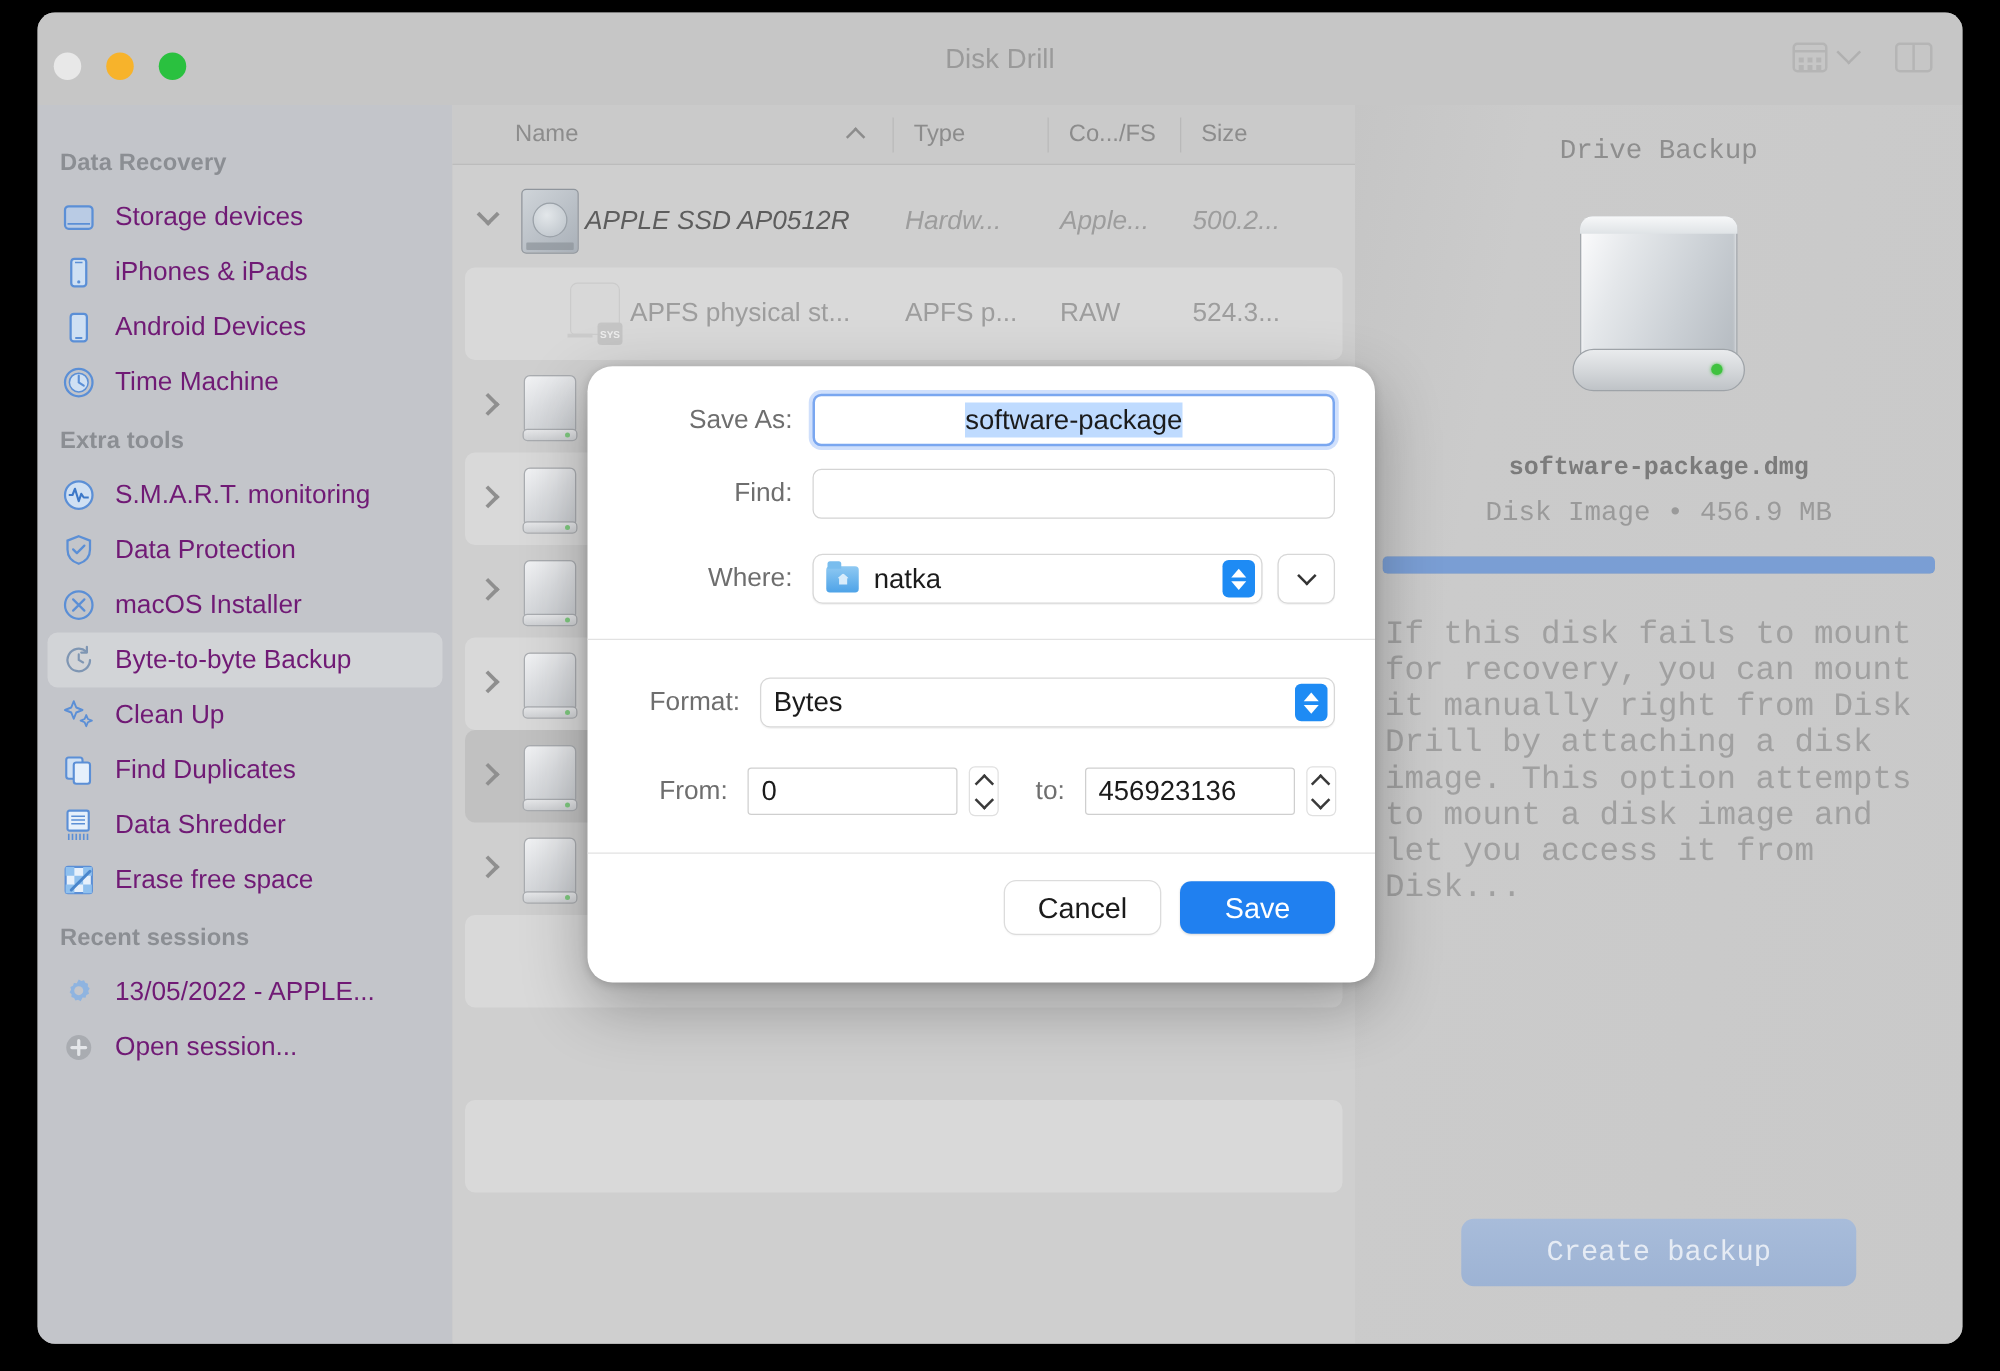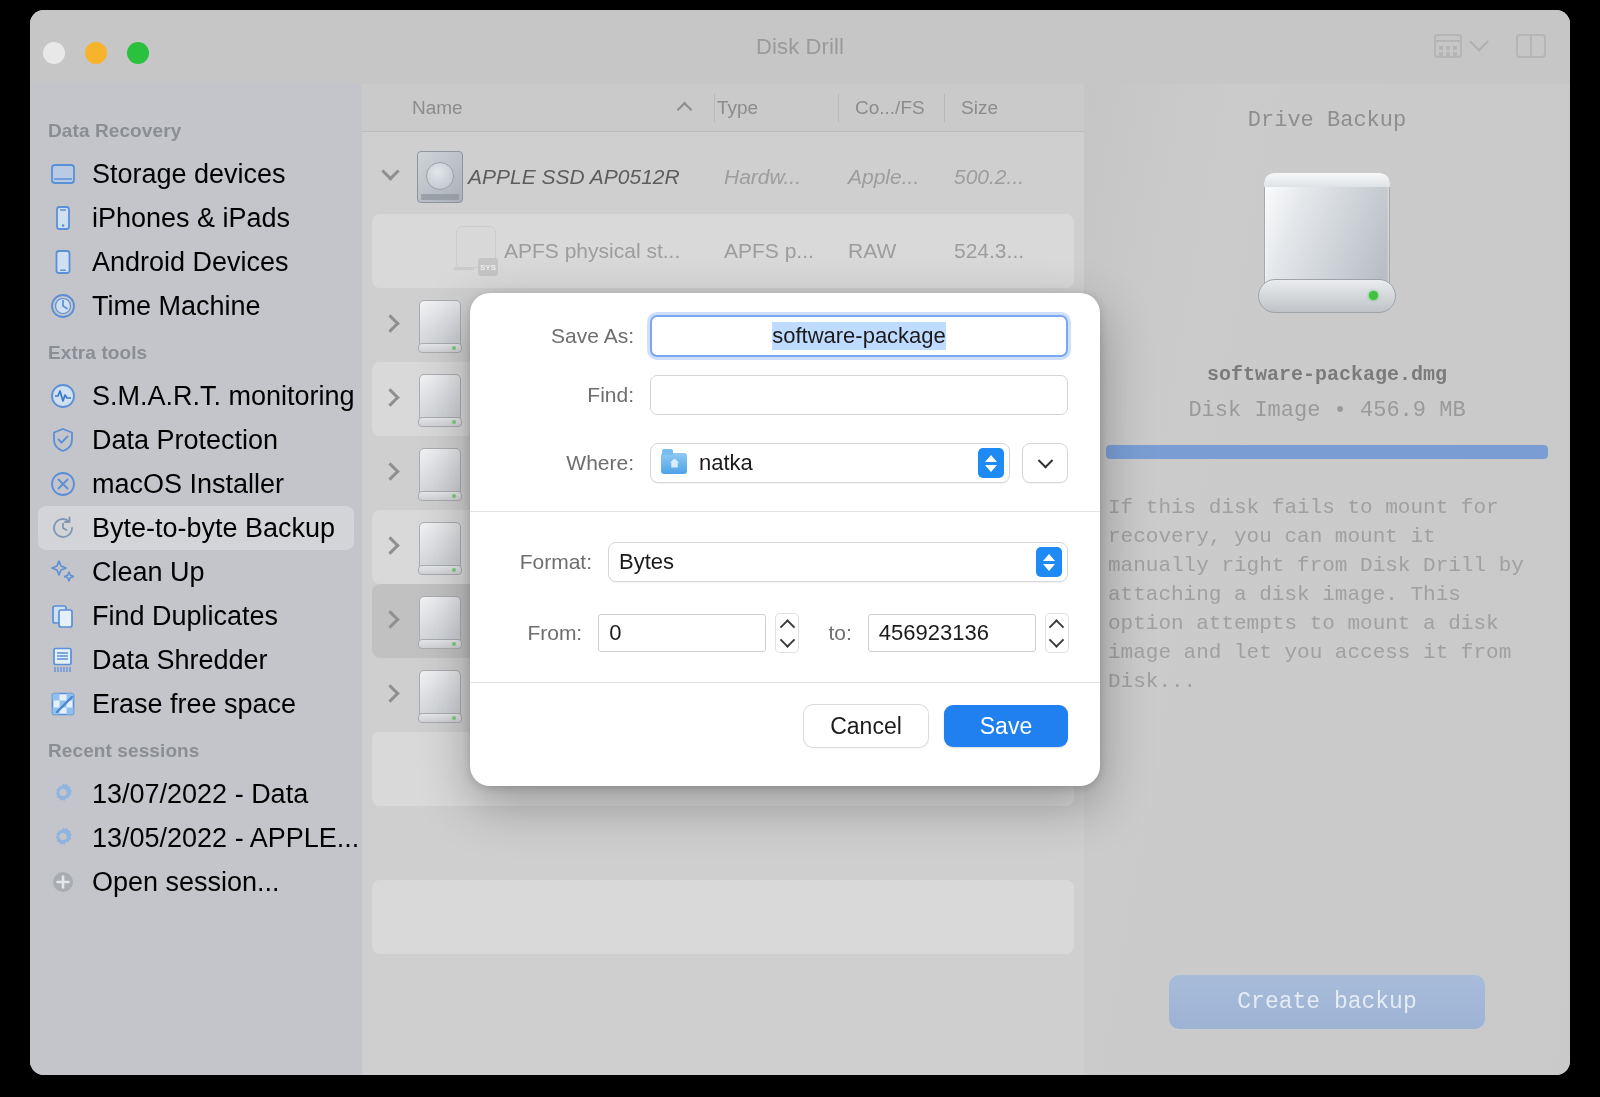--- a/index.html
+++ b/index.html
@@ -81,39 +81,39 @@
   .sb-head {
     font-size: 19px; color: #8b8e93; font-weight: bold;
     padding: 14px 0 10px 18px; letter-spacing: .1px;
   }
   .sb-item {
     display: flex; align-items: center; gap: 14px;
     height: 44px; margin: 0 8px; padding-left: 10px;
     border-radius: 8px;
   }
   .sb-item.selected { background: rgba(255,255,255,.26); }
-  .sb-label { font-size: 27px; color: #000000; white-space: nowrap; }
+  .sb-label { font-size: 21px; color: #701a75; white-space: nowrap; }
   .sb-icon { width: 30px; height: 30px; flex: none; position: relative; }
   .sb-icon svg { display: block; width: 30px; height: 30px; }
 
   
   #content {
     position: absolute; left: 332px; top: 74px;
     width: 722px; height: 991px;
     background: #cfcfcf;
   }
   #list-header {
     display: flex; align-items: center; height: 48px;
     background: #cacaca; border-bottom: 1px solid #bcbcbc;
     font-size: 19px; color: #8c8c8c;
   }
   #list-header .col { position: relative; height: 28px; display: flex; align-items: center; }
   #list-header .col + .col { border-left: 1px solid #b9b9b9; }
   .col.name { width: 352px; padding-left: 50px; }
-  .col.type { width: 124px; padding-left: 2px; }
+  .col.type { width: 124px; padding-left: 16px; }
   .col.cofs { width: 106px; padding-left: 16px; }
   .col.size { width: 120px; padding-left: 16px; }
   .sort-caret {
     position: absolute; right: 24px; top: 10px;
     width: 11px; height: 11px;
     border-left: 2.2px solid #8c8c8c; border-top: 2.2px solid #8c8c8c;
     transform: rotate(45deg);
   }
   .row {
     position: relative; display: flex; align-items: center;
@@ -228,21 +228,21 @@
     text-align: center; margin-top: 12px;
     font-size: 22px; color: #9a9a9a;
   }
   #progress {
     margin: 22px 22px 0; height: 14px; border-radius: 4px;
     background: #bdbdbd; overflow: hidden;
   }
   #progress .fill { height: 100%; background: #7a9ed4; border-radius: 4px; }
   #desc {
     margin: 34px 24px 0;
-    font-size: 21px; line-height: 29px; color: #a0a0a0;
+    font-size: 26px; line-height: 29px; color: #a0a0a0;
   }
   #create-backup {
     position: absolute; left: 50%; transform: translateX(-50%);
     bottom: 46px; width: 316px; height: 54px;
     border-radius: 10px; border: none;
     background: linear-gradient(#a8bcda,#9db3d4);
     color: rgba(255,255,255,.72);
     font-size: 23px; font-family: inherit;
   }
 
@@ -506,29 +506,20 @@
             <rect x="4.5" y="4.5" width="21" height="21" rx="2" fill="#e6f0fb" stroke="#5b8fd6" stroke-width="1.7"></rect>
             <path d="M4.5 4.5h7v7h-7zM18.5 4.5h7v7h-7zM11.5 11.5h7v7h-7zM4.5 18.5h7v7h-7zM18.5 18.5h7v7h-7z" fill="#8fc0ee"></path>
             <path d="M24 8L9 23" stroke="#4a86cc" stroke-width="2.4" stroke-linecap="round"></path>
           </svg>
       </span>
       <span class="sb-label">Erase free space</span>
     </div>
 
     <div class="sb-head">Recent sessions</div>
 
-    <div class="sb-item">
-      <span class="sb-icon">
-        <svg viewBox="0 0 30 30">
-            <path d="M15 4.5l2 1.2 2.2-.6 1 2.1 2.2.7-.2 2.3 1.6 1.6-1.2 2 .6 2.2-2.1 1-.7 2.2-2.3-.2L16.5 22l-2-1.2-2.2.6-1-2.1-2.2-.7.2-2.3L7.7 14.7l1.2-2-.6-2.2 2.1-1 .7-2.2 2.3.2z" fill="#8fb4e0"></path>
-            <circle cx="15" cy="13.5" r="3.6" fill="#c3c5ca"></circle>
-          </svg>
-      </span>
-      <span class="sb-label">13/07/2022 - Data</span>
-    </div>
 
     <div class="sb-item">
       <span class="sb-icon">
         <svg viewBox="0 0 30 30">
             <path d="M15 4.5l2 1.2 2.2-.6 1 2.1 2.2.7-.2 2.3 1.6 1.6-1.2 2 .6 2.2-2.1 1-.7 2.2-2.3-.2L16.5 22l-2-1.2-2.2.6-1-2.1-2.2-.7.2-2.3L7.7 14.7l1.2-2-.6-2.2 2.1-1 .7-2.2 2.3.2z" fill="#8fb4e0"></path>
             <circle cx="15" cy="13.5" r="3.6" fill="#c3c5ca"></circle>
           </svg>
       </span>
       <span class="sb-label">13/05/2022 - APPLE...</span>
     </div>

